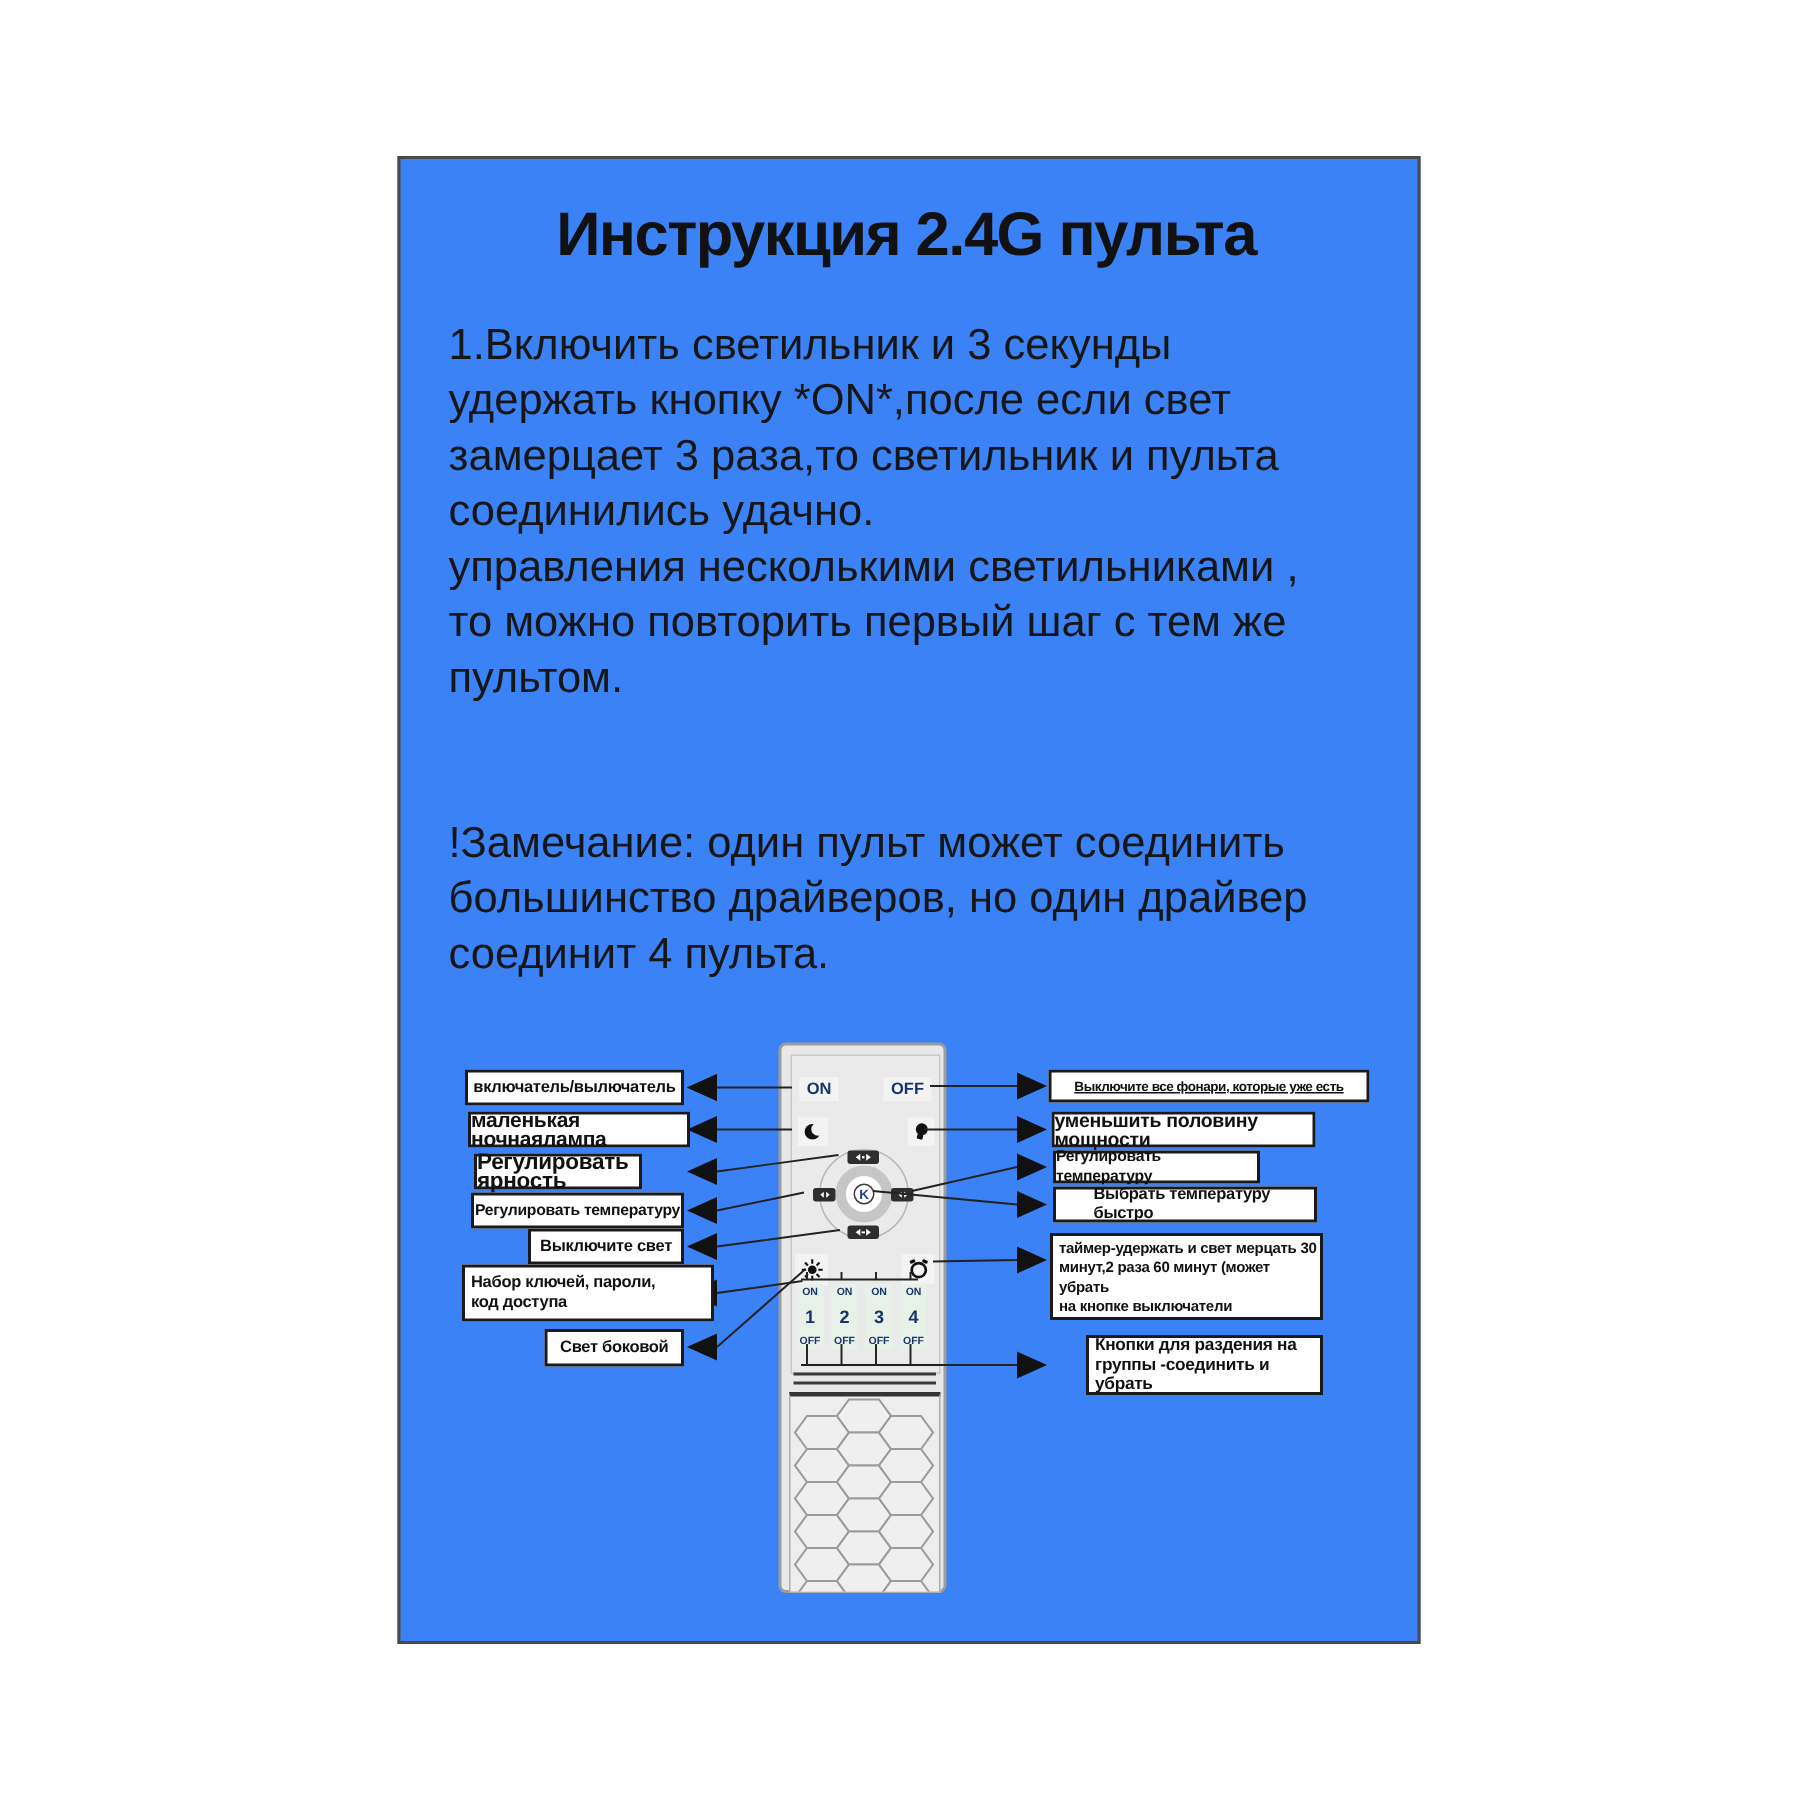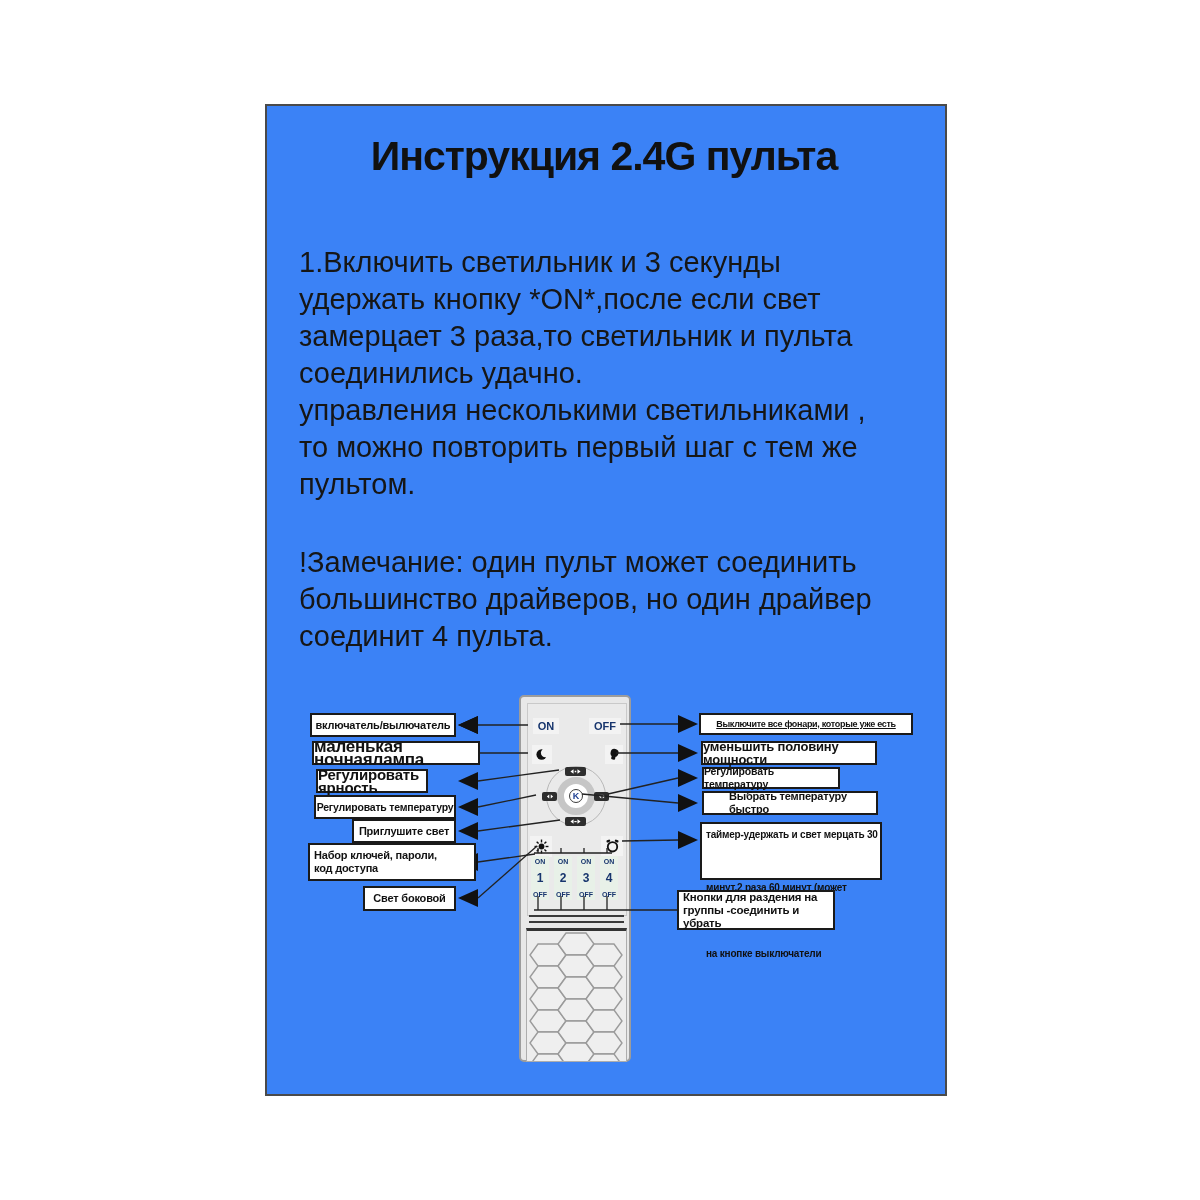--- a/index.html
+++ b/index.html
@@ -41,42 +41,42 @@
   .g1{left:10px}.g2{left:33px}.g3{left:56px}.g4{left:79px}
   .dline{left:8px;width:95px;height:2px;background:#3a3a3a;}
   .honey{left:5px;top:231px;width:101px;height:134px;background:#ededed;border:1px solid #adadad;border-top:3px solid #333;overflow:hidden;}
   .honey svg{position:static;display:block;}
   
   .cbox{border:2px solid #1a1a1a;background:#fff;z-index:6;display:flex;flex-direction:column;
         justify-content:center;align-items:center;font-weight:700;color:#111;letter-spacing:-0.2px;line-height:13px;}
   .cbox div{position:static;}
   .cbox.al{align-items:flex-start;padding-left:4px;}
   .lb1{left:43px;top:607px;width:146px;height:24px;font-size:11px;}
-  .lb2{left:45px;top:635px;width:168px;height:24px;font-size:17px;}
+  .lb2{left:45px;top:635px;width:148px;height:24px;font-size:14px;}
   .lb3{left:49px;top:663px;width:112px;height:24px;font-size:15px;}
   .lb4{left:47px;top:689px;width:142px;height:24px;font-size:10.5px;}
   .lb5{left:85px;top:713px;width:104px;height:24px;font-size:11px;}
   .lb6{left:41px;top:737px;width:168px;height:38px;font-size:11px;}
   .lb7{left:96px;top:780px;width:93px;height:25px;font-size:11px;}
   .rb1{left:432px;top:607px;width:214px;height:22px;font-size:9px;letter-spacing:-0.3px;text-decoration:underline;}
   .rb2{left:434px;top:635px;width:176px;height:24px;font-size:13px;}
   .rb3{left:435px;top:661px;width:138px;height:22px;font-size:10.5px;}
   .rb4{left:435px;top:685px;width:176px;height:24px;font-size:11px;padding-left:25px;}
-  .rb5{left:433px;top:716px;width:182px;height:58px;font-size:10px;justify-content:flex-start;padding-top:4px;gap:40px;}
-  .rb6{left:410px;top:784px;width:158px;height:40px;font-size:11.5px;}
+  .rb5{left:433px;top:716px;width:182px;height:58px;font-size:10px;justify-content:flex-end;padding-top:4px;}
+  .rb6{left:457px;top:784px;width:158px;height:40px;font-size:11.5px;}
 </style>
 </head>
 <body>
 
 <div class="canvas">
   <div class="page">
 
     <div class="title">Инструкция 2.4G пульта</div>
 
-    <div class="body-block" style="top:106px;margin-top:32px;">
+    <div class="body-block" style="top:106px;">
       <div>1.Включить светильник и 3 секунды</div>
       <div>удержать кнопку *ON*,после если свет</div>
       <div>замерцает 3 раза,то светильник и пульта</div>
       <div>соединились удачно.</div>
       <div>управления несколькими светильниками ,</div>
       <div>то можно повторить первый шаг с тем же</div>
       <div>пультом.</div>
     </div>
 
     <div class="body-block" style="top:438px;">
@@ -250,21 +250,21 @@
     <div class="cbox lb2">
         <div>маленькая ночнаялампа</div>
       </div>
     <div class="cbox lb3">
         <div>Регулировать ярность</div>
       </div>
     <div class="cbox lb4">
         <div>Регулировать температуру</div>
       </div>
     <div class="cbox lb5">
-        <div>Приглушите свет</div>
+        <div>Выключите свет</div>
       </div>
     <div class="cbox lb6 al">
       <div>Набор ключей, пароли,</div>
       <div>код доступа</div>
     </div>
     <div class="cbox lb7">
         <div>Свет боковой</div>
       </div>
 
     <div class="cbox rb1">

